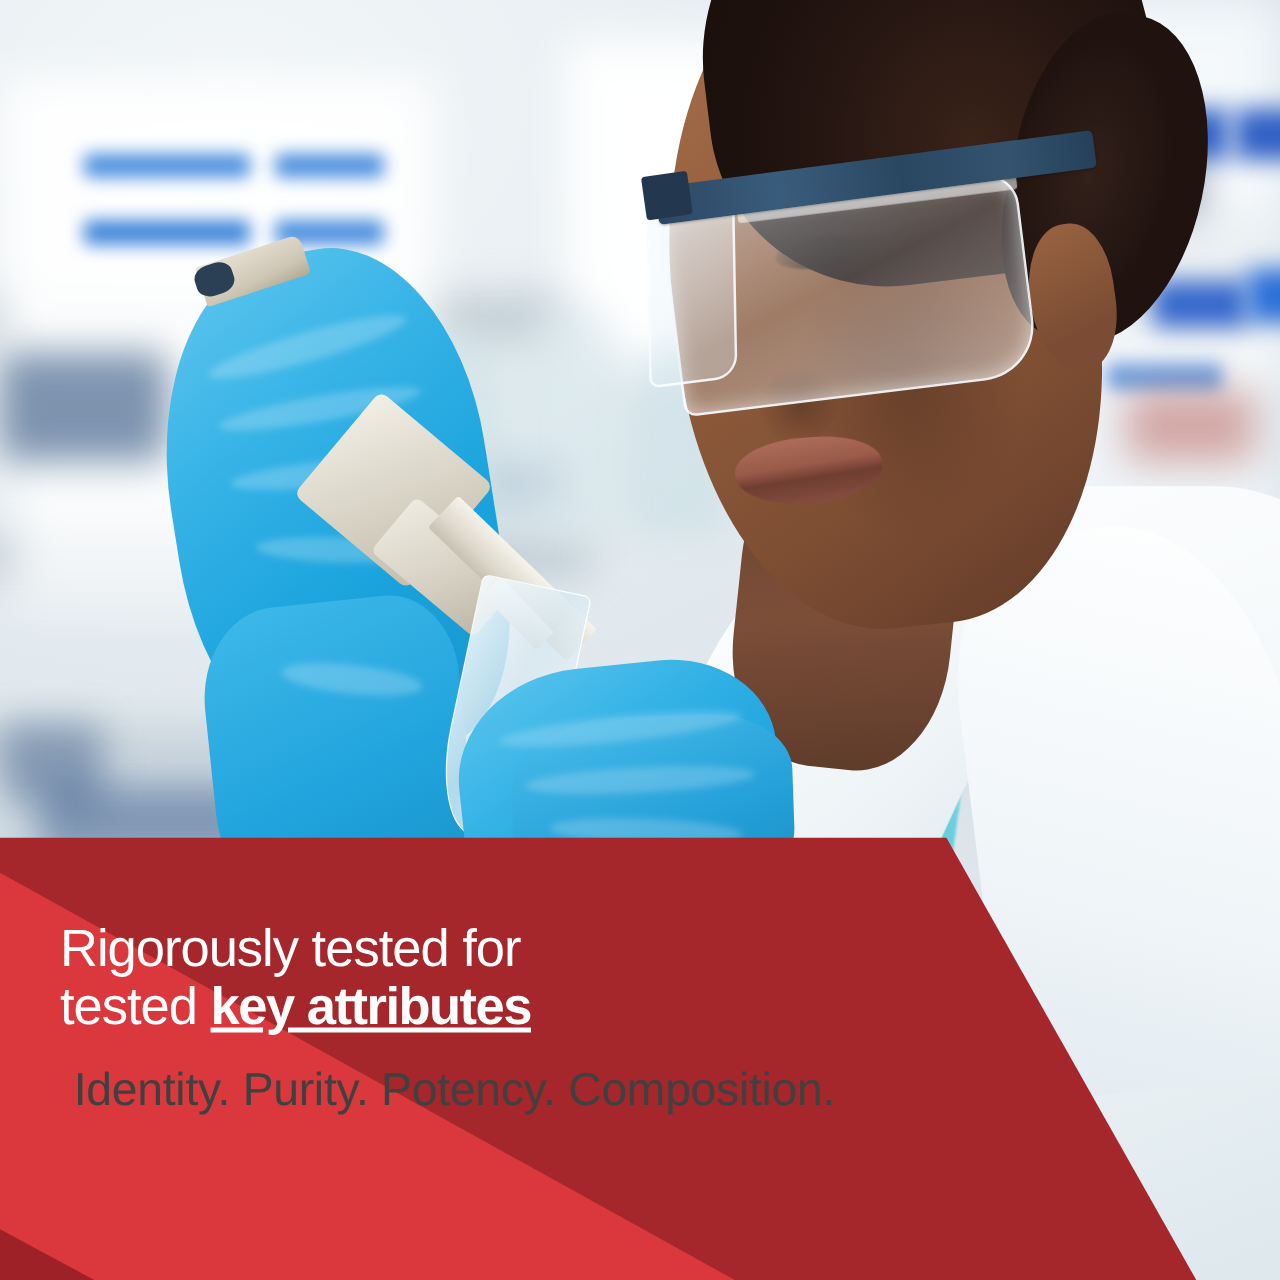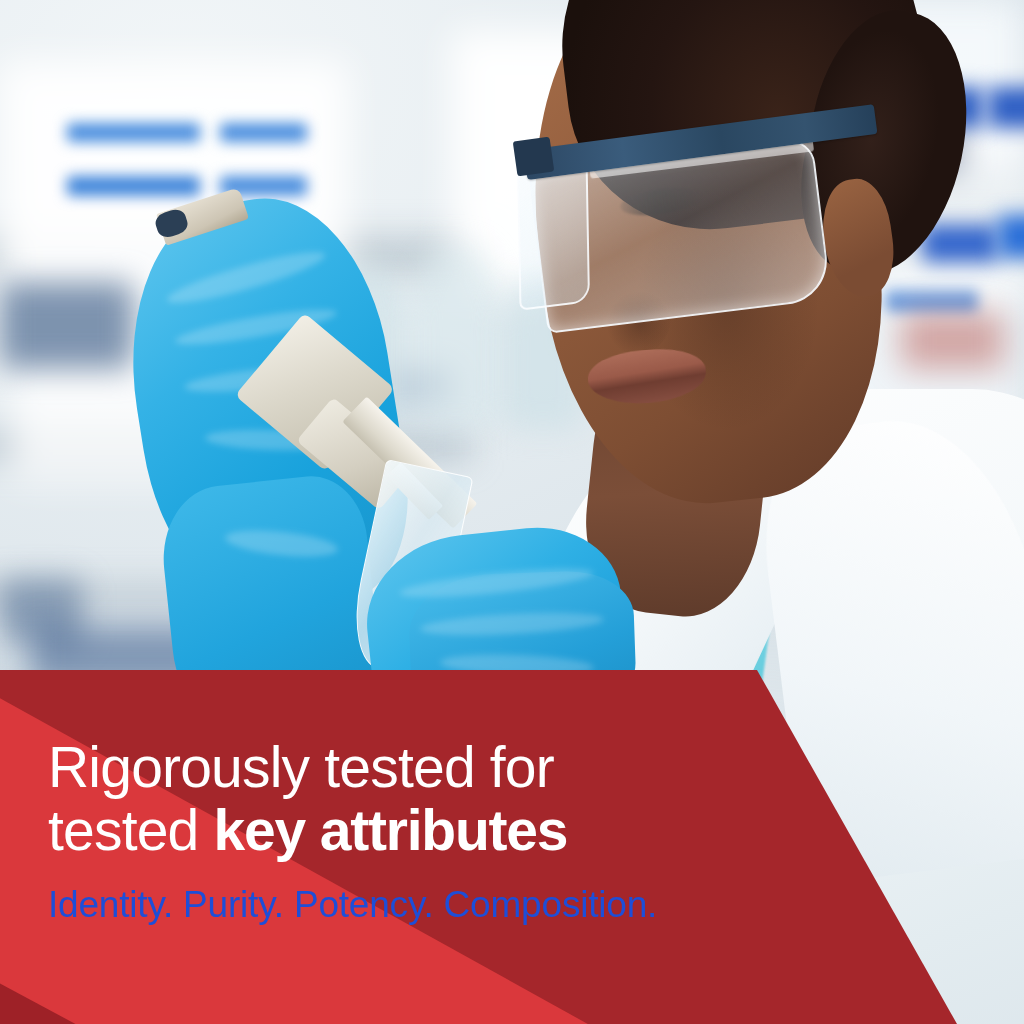--- a/index.html
+++ b/index.html
@@ -430,33 +430,33 @@
   }
   .banner svg { display: block; }
   .banner-text {
     position: absolute;
     left: 48px;
     top: 736px;
     width: 740px;
   }
   .headline {
     color: #ffffff;
-    font-size: 57px;
+    font-size: 42px;
     line-height: 1.10;
     letter-spacing: -0.8px;
     margin: 0;
     font-weight: 300;
     text-rendering: optimizeLegibility;
   }
-  .headline .strong { font-weight: 700; letter-spacing: -1.2px; }
+  .headline .strong { font-weight: 700; letter-spacing: -1.2px; text-decoration: underline; }
   .subline {
-    color: #1d4ed8;
+    color: #404040;
     font-size: 37px;
     line-height: 1.2;
-    margin: 22px 0 0 0;
+    margin: 22px 0 0 11px;
     font-weight: 400;
     letter-spacing: -0.2px;
   }
 </style>
 </head>
 <body>
 
 <div id="stage">
 
   <div class="photo">

